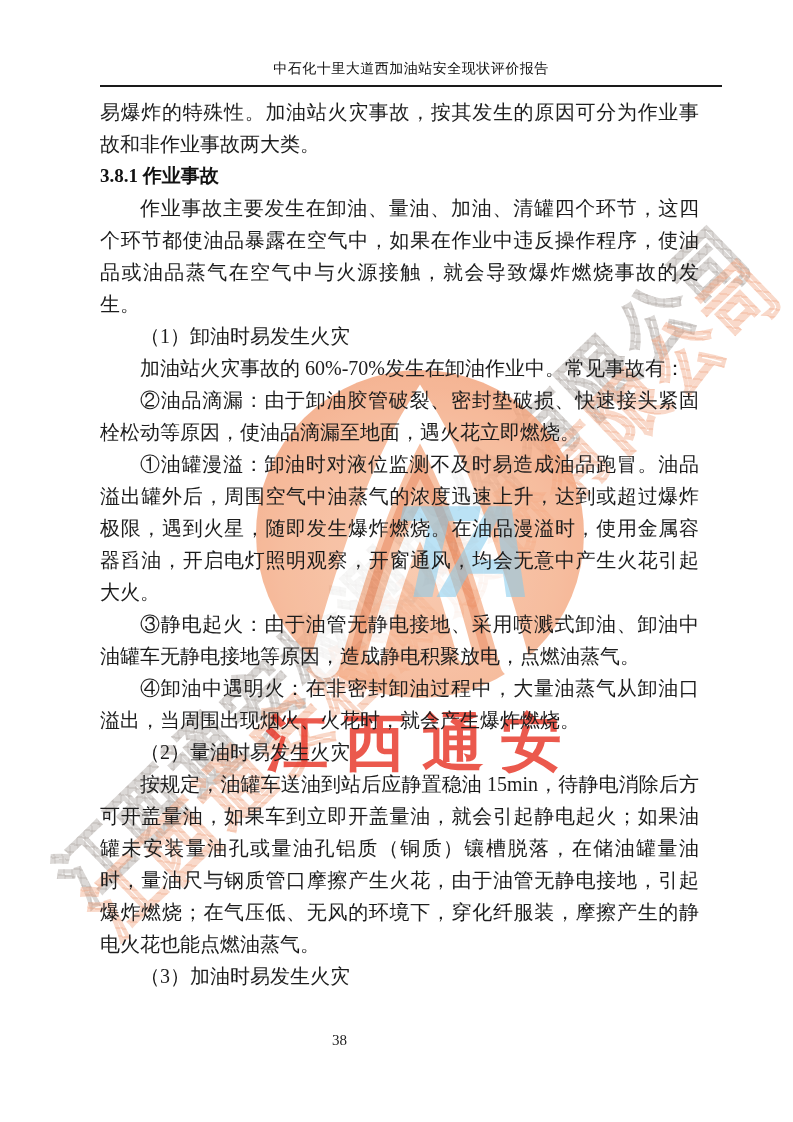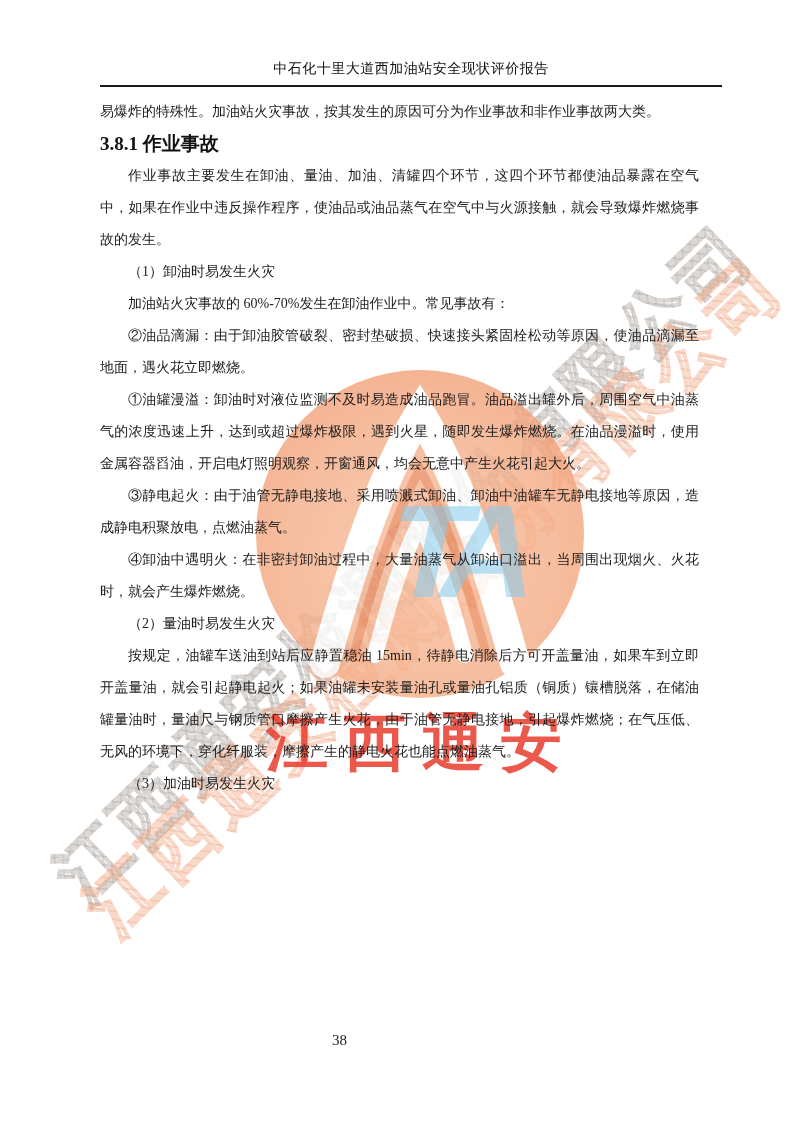--- a/index.html
+++ b/index.html
@@ -20,21 +20,21 @@
   }
   .header .h-left{font-size:14px;color:#111;letter-spacing:.5px;}
   .header .h-right{font-size:15px;color:#111;font-weight:bold;letter-spacing:.5px;}
 
   
   .content{
     position:absolute;left:100px;top:96px;width:599px;z-index:3;
     color:#1c1c1c;
   }
   .content p{
-    margin:0;font-size:14px;line-height:32px;
+    margin:0;font-size:20px;line-height:32px;
     text-align:justify;
   }
   .content p.indent{text-indent:2em;}
   .content h2{
     margin:0;font-size:19px;line-height:32px;font-weight:bold;color:#111;
   }
 
   
   .footer{
     position:absolute;left:0;top:1032px;width:679px;text-align:center;

